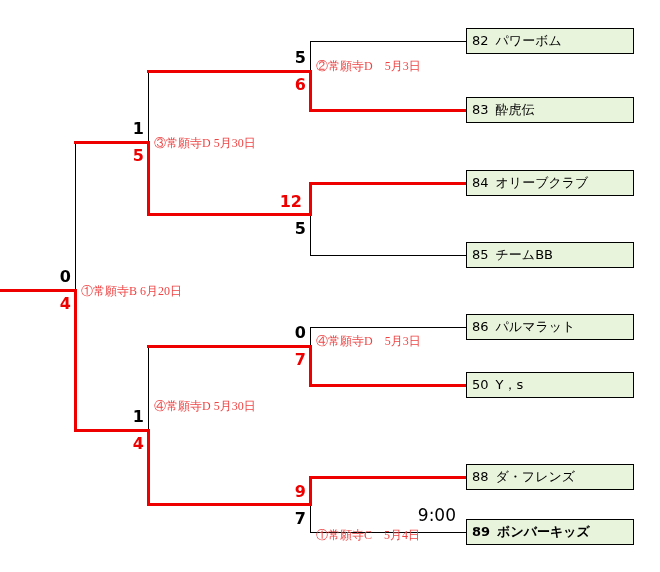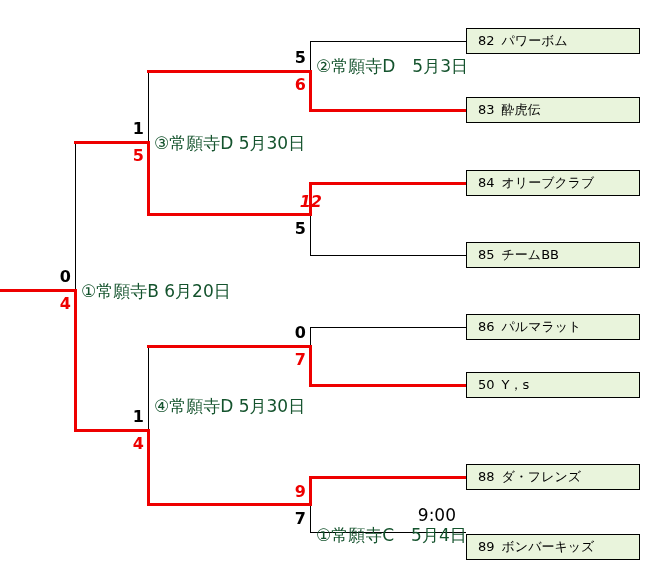--- a/index.html
+++ b/index.html
@@ -18,35 +18,35 @@
   .rl.h{height:3px;}
   .rl.v{width:3px;}
   
   .team-box{
     position:absolute;
     left:466px;width:161px;height:24px;
     border:1px solid #000000;
     background:#e9f4dc;
     line-height:24px;
     font-size:13px;color:#000000;
-    padding-left:11px;
+    padding-left:5px;
     white-space:nowrap;
   }
   .team-box .num{margin-right:7px;}
   
   .score{
     position:absolute;width:48px;text-align:right;
     font-size:16px;line-height:20px;font-weight:bold;
     color:#000000;
   }
   .score.red{color:#ee0000;}
   
   .match-label{
-    position:absolute;font-size:17px;line-height:16px;
-    color:#14532d;white-space:nowrap;
+    position:absolute;font-size:12px;line-height:16px;
+    color:#ef4444;white-space:nowrap;font-family:Liberation Serif, serif;
   }
   .match-time{
     position:absolute;font-size:17px;line-height:16px;
     color:#000000;width:100px;text-align:right;
   }
 </style>
 </head>
 <body>
 
 <div id="bracket">
@@ -96,41 +96,42 @@
   </div>
   <div class="team-box" style="top:314px;">
     <span class="num">86</span><span>パルマラット</span>
   </div>
   <div class="team-box" style="top:372px;">
     <span class="num">50</span><span>Y，s</span>
   </div>
   <div class="team-box" style="top:464px;">
     <span class="num">88</span><span>ダ・フレンズ</span>
   </div>
-  <div class="team-box" style="top:534px;">
+  <div class="team-box" style="top:519px;font-weight:bold;">
     <span class="num">89</span><span>ボンバーキッズ</span>
   </div>
 
   <div class="score" style="left:258px;top:48px;">5</div>
   <div class="score red" style="left:258px;top:75px;">6</div>
-  <div class="score red" style="left:274px;top:192px;font-style:italic;">12</div>
+  <div class="score red" style="left:254px;top:192px;">12</div>
   <div class="score" style="left:258px;top:219px;">5</div>
   <div class="score" style="left:258px;top:323px;">0</div>
   <div class="score red" style="left:258px;top:350px;">7</div>
   <div class="score red" style="left:258px;top:482px;">9</div>
   <div class="score" style="left:258px;top:509px;">7</div>
 
   <div class="score" style="left:96px;top:119px;">1</div>
   <div class="score red" style="left:96px;top:146px;">5</div>
   <div class="score" style="left:96px;top:407px;">1</div>
   <div class="score red" style="left:96px;top:434px;">4</div>
 
   <div class="score" style="left:23px;top:267px;">0</div>
   <div class="score red" style="left:23px;top:294px;">4</div>
 
   <div class="match-label" style="left:316px;top:58px;">②常願寺D　5月3日</div>
+  <div class="match-label" style="left:316px;top:333px;">④常願寺D　5月3日</div>
   <div class="match-label" style="left:316px;top:492px;margin-top:35px;">①常願寺C　5月4日</div>
   <div class="match-time" style="left:356px;top:507px;">9:00</div>
   <div class="match-label" style="left:154px;top:135px;">③常願寺D 5月30日</div>
   <div class="match-label" style="left:154px;top:398px;">④常願寺D 5月30日</div>
   <div class="match-label" style="left:81px;top:283px;">①常願寺B 6月20日</div>
 
 </div>
 
 </body></html>

